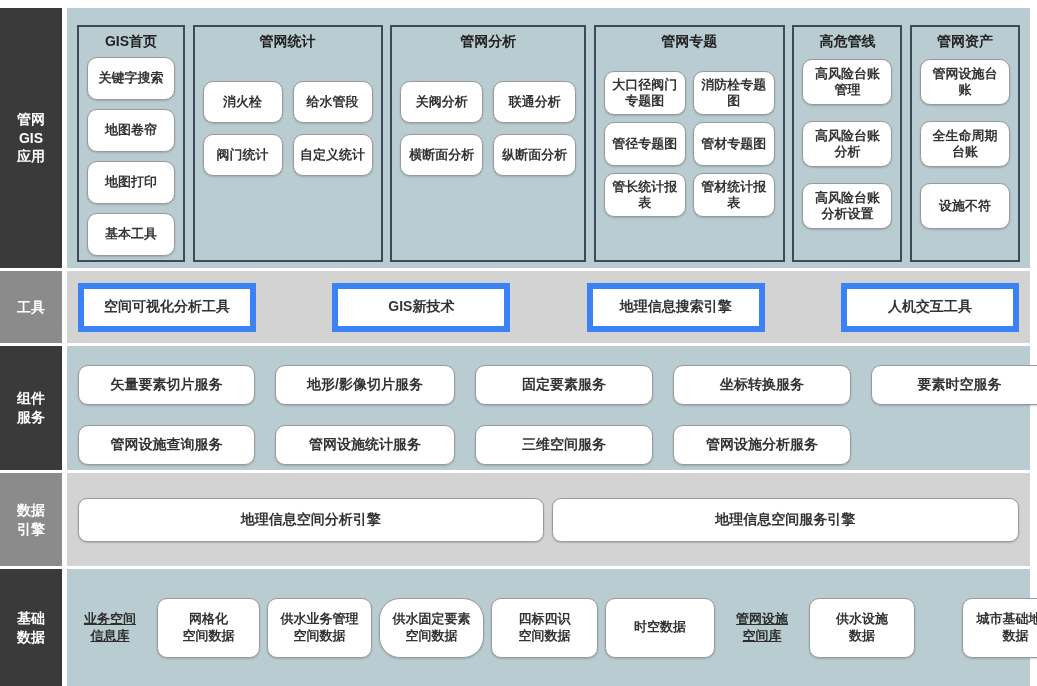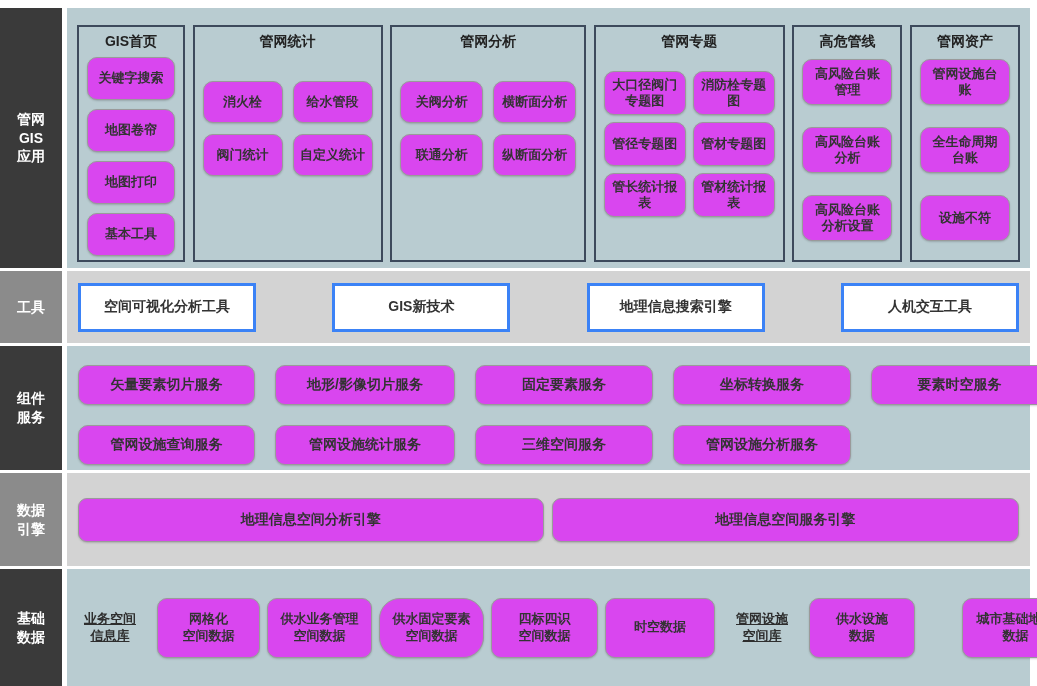--- a/index.html
+++ b/index.html
@@ -37,34 +37,34 @@
   .appcol .title{font-size:14px;font-weight:bold;color:#222;margin:2px 0 4px 0;text-align:center;}
   .col-gis{width:108px;}
   .col-stat{width:190px;}
   .col-ana{width:196px;}
   .col-topic{width:191px;}
   .col-risk{width:110px;}
   .col-asset{width:110px;}
   .stack1{display:flex;flex-direction:column;gap:9px;width:100%;margin-top:2px;}
   .grid2{display:grid;grid-template-columns:1fr 1fr;gap:11px 10px;width:100%;margin-top:26px;}
   .grid3{display:grid;grid-template-columns:1fr 1fr;gap:7px;width:100%;margin-top:16px;}
-  .stack3{display:flex;flex-direction:column;gap:22px;width:100%;margin-top:4px;}
+  .stack3{display:flex;flex-direction:column;gap:16px;width:100%;margin-top:4px;}
   
   .box{
-    background:#d946ef;border:1px solid #9a9a9a;border-radius:10px;
+    background:#ffffff;border:1px solid #9a9a9a;border-radius:10px;
     display:flex;align-items:center;justify-content:center;text-align:center;
     font-weight:bold;font-size:13px;color:#333;line-height:1.25;white-space:pre-line;
     box-shadow:0 1px 2px rgba(0,0,0,0.18);box-sizing:border-box;padding:2px 3px;
   }
   .stack1 .box{height:43px;}
   .grid2 .box{height:42px;}
   .grid3 .box{min-height:44px;}
   .stack3 .box{min-height:46px;}
   .toolbox{
-    background:#ffffff;border:3px solid #3b82f6;border-radius:0;
+    background:#ffffff;border:6px solid #3b82f6;border-radius:0;
     width:178px;height:49px;display:flex;align-items:center;justify-content:center;
     font-weight:bold;font-size:14px;color:#333;box-sizing:border-box;
   }
   .svcbox{height:40px;font-size:14px;}
   .engbox{height:44px;font-size:14px;border-radius:9px;}
   .eng1{width:467px;}
   .eng2{width:469px;}
   .datalabel{
     font-weight:bold;font-size:13px;color:#2e2e2e;text-align:center;
     white-space:pre-line;line-height:1.3;width:80px;flex:0 0 auto;text-decoration:underline;
@@ -108,22 +108,22 @@
         <div class="box">给水管段</div>
         <div class="box">阀门统计</div>
         <div class="box">自定义统计</div>
       </div>
     </div>
 
     <div class="appcol col-ana">
       <div class="title">管网分析</div>
       <div class="grid2">
         <div class="box">关阀分析</div>
+        <div class="box">联通分析</div>
         <div class="box">横断面分析</div>
-        <div class="box">联通分析</div>
         <div class="box">纵断面分析</div>
       </div>
     </div>
 
     <div class="appcol col-topic">
       <div class="title">管网专题</div>
       <div class="grid3">
         <div class="box">大口径阀门
 专题图</div>
         <div class="box">消防栓专题

